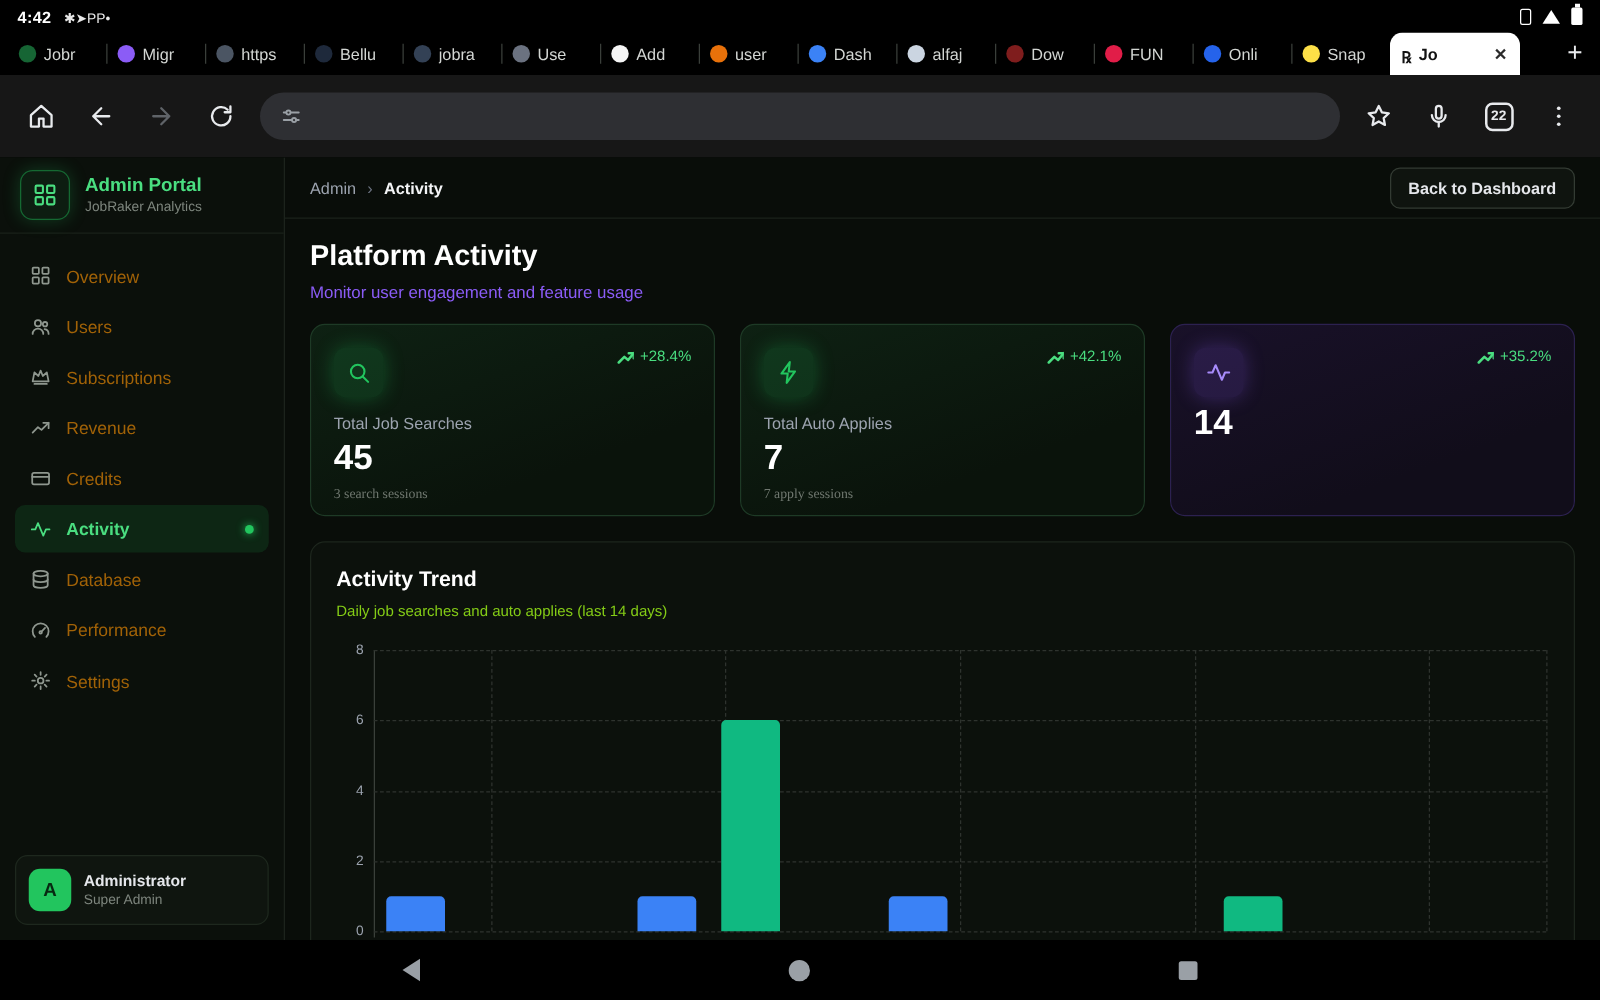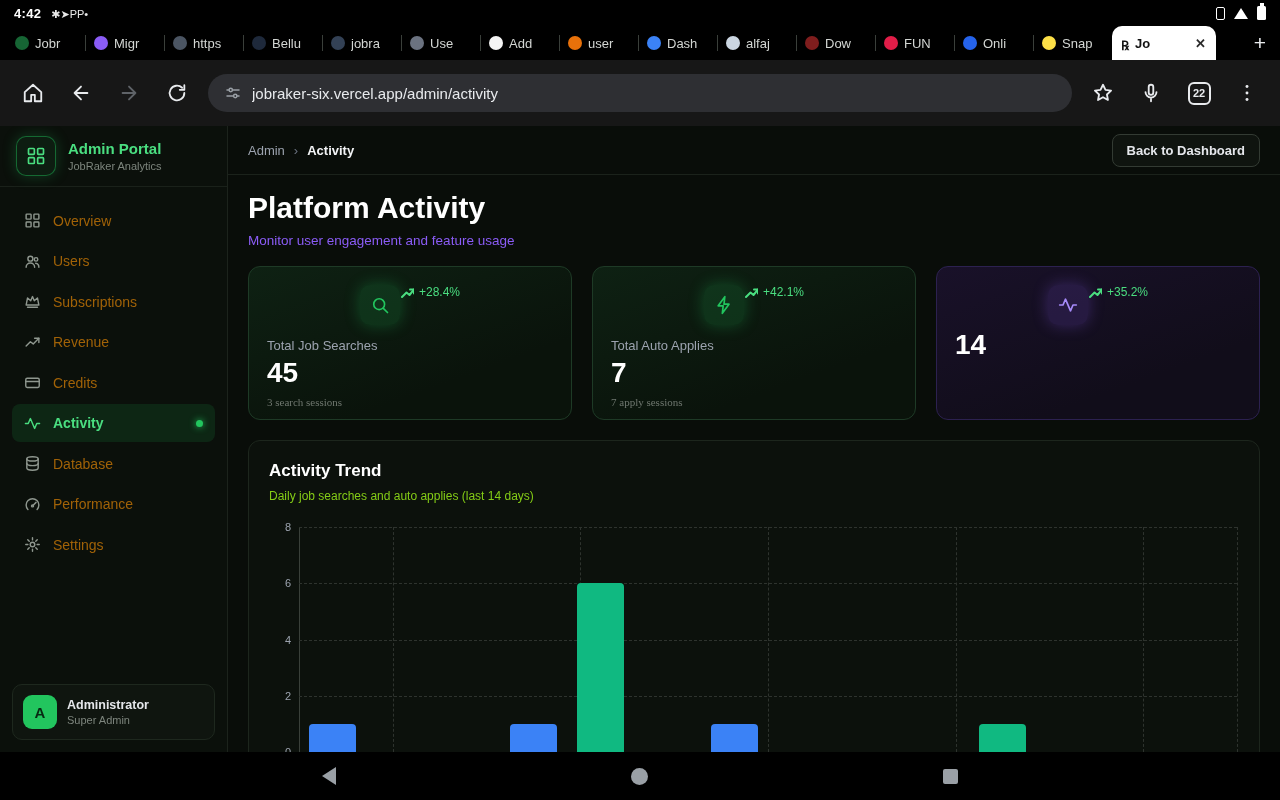--- a/index.html
+++ b/index.html
@@ -75,28 +75,28 @@
   .main-header { height:49px; flex:none; display:flex; align-items:center; justify-content:space-between;
     padding:0 20px; border-bottom:1px solid #1b221b; }
   .breadcrumb { display:flex; gap:9px; align-items:center; font-size:13px; }
   .crumb-root { color:#9ca3af; }
   .crumb-sep { color:#6b7280; }
   .crumb-current { color:#f3f4f6; font-weight:bold; }
   .back-btn { border:1px solid #333b33; background:#0f140f; color:#e5e7eb; font-size:13px; font-weight:bold;
     padding:8px 14px; border-radius:8px; cursor:pointer; font-family:inherit; }
 
   .main-body { flex:1; padding:16px 20px 0; overflow:hidden; }
-  .page-title { color:#fff; font-size:30px; font-weight:bold; }
+  .page-title { color:#fff; font-size:23px; font-weight:bold; }
   .page-sub { color:#8b5cf6; font-size:13.5px; margin-top:8px; }
 
   .stats { display:grid; grid-template-columns:repeat(3,1fr); gap:20px; margin-top:18px; }
   .stat-card { border-radius:12px; padding:18px; height:154px; }
   .stat-card.green { background:linear-gradient(160deg,#0e2113 0%,#0a130b 70%); border:1px solid #1e3a26; }
   .stat-card.purple { background:linear-gradient(160deg,#191129 0%,#110d1a 70%); border:1px solid #2c2150; }
-  .stat-top { display:flex; justify-content:center; align-items:flex-start; }
+  .stat-top { display:flex; justify-content:space-between; align-items:flex-start; }
   .stat-icon { width:40px; height:40px; border-radius:10px; display:flex; align-items:center; justify-content:center; }
   .stat-icon svg { width:20px; height:20px; fill:none; stroke-width:2; stroke-linecap:round; stroke-linejoin:round; }
   .green .stat-icon { background:rgba(34,197,94,.15); box-shadow:0 0 16px rgba(34,197,94,.3); }
   .green .stat-icon svg { stroke:#22c55e; }
   .purple .stat-icon { background:rgba(139,92,246,.15); box-shadow:0 0 16px rgba(139,92,246,.3); }
   .purple .stat-icon svg { stroke:#a78bfa; }
   .stat-trend { display:flex; gap:5px; align-items:center; color:#4ade80; font-size:12px; }
   .stat-trend svg { width:14px; height:14px; stroke:#4ade80; fill:none; stroke-width:2; stroke-linecap:round; stroke-linejoin:round; }
   .stat-label { color:#9ca3af; font-size:13px; margin-top:13px; }
   .stat-value { color:#fff; font-size:28px; font-weight:bold; margin-top:4px; }
@@ -224,21 +224,20 @@
           <path d="M20 12 a8 8 0 1 1 -2.4 -5.7"></path>
           <path d="M20 3.5 v5 h-5"></path>
         </svg>
     </div>
     <div class="url-bar">
       <svg viewBox="0 0 24 24">
         <path d="M4 8 h16 M4 16 h16"></path>
           <circle cx="9" cy="8" r="2.2" fill="#2e2f33"></circle>
           <circle cx="15" cy="16" r="2.2" fill="#2e2f33"></circle>
       </svg>
-      <span class="url-text">jobraker-six.vercel.app/admin/activity</span>
     </div>
     <div class="tb-btn">
       <svg viewBox="0 0 24 24">
           <path d="M12 3 l2.7 5.6 6.1 .8 -4.5 4.2 1.1 6 -5.4 -3 -5.4 3 1.1 -6 -4.5 -4.2 6.1 -.8 Z"></path>
         </svg>
     </div>
     <div class="tb-btn">
       <svg viewBox="0 0 24 24">
           <rect x="9.5" y="3" width="5" height="11" rx="2.5"></rect>
           <path d="M6 11 a6 6 0 0 0 12 0 M12 17 v4"></path>

